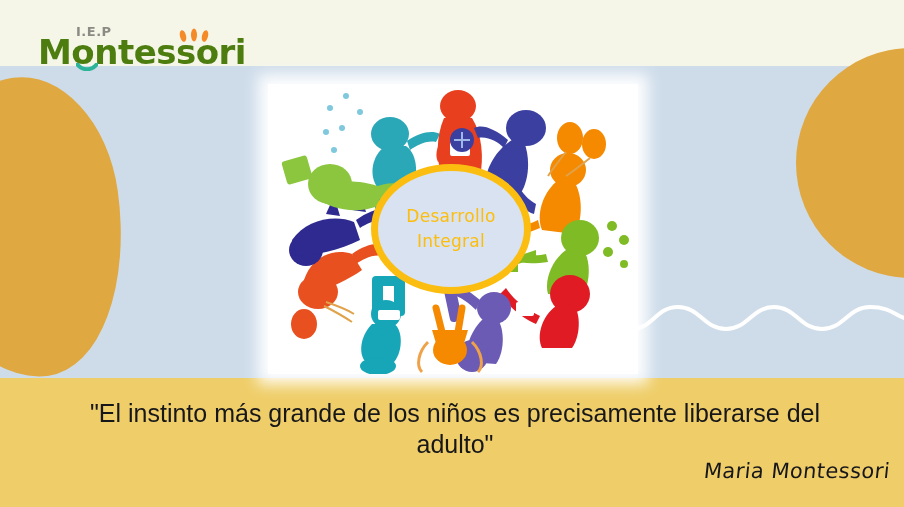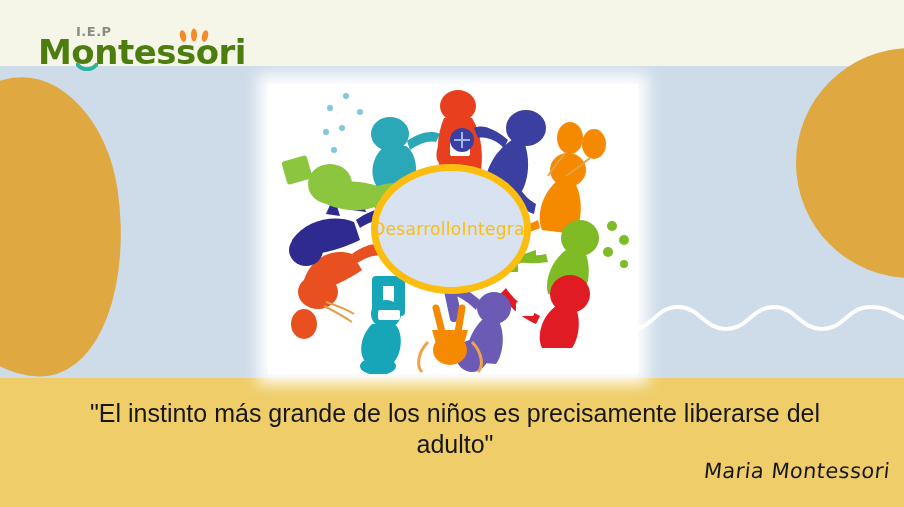--- a/index.html
+++ b/index.html
@@ -115,20 +115,21 @@
 
   .center-oval {
     position: absolute;
     left: 103px; top: 80px;
     width: 160px; height: 130px;
     background: #D8E2F0;
     border: 7px solid #FBBE10;
     border-radius: 50%;
     box-sizing: border-box;
     display: flex;
+    flex-direction: column;
     align-items: center;
     justify-content: center;
   }
   .center-line {
     font-family: "DejaVu Sans", sans-serif;
     font-size: 17px;
     color: #FCBD0C;
     line-height: 1.45;
     letter-spacing: 0.3px;
   }

